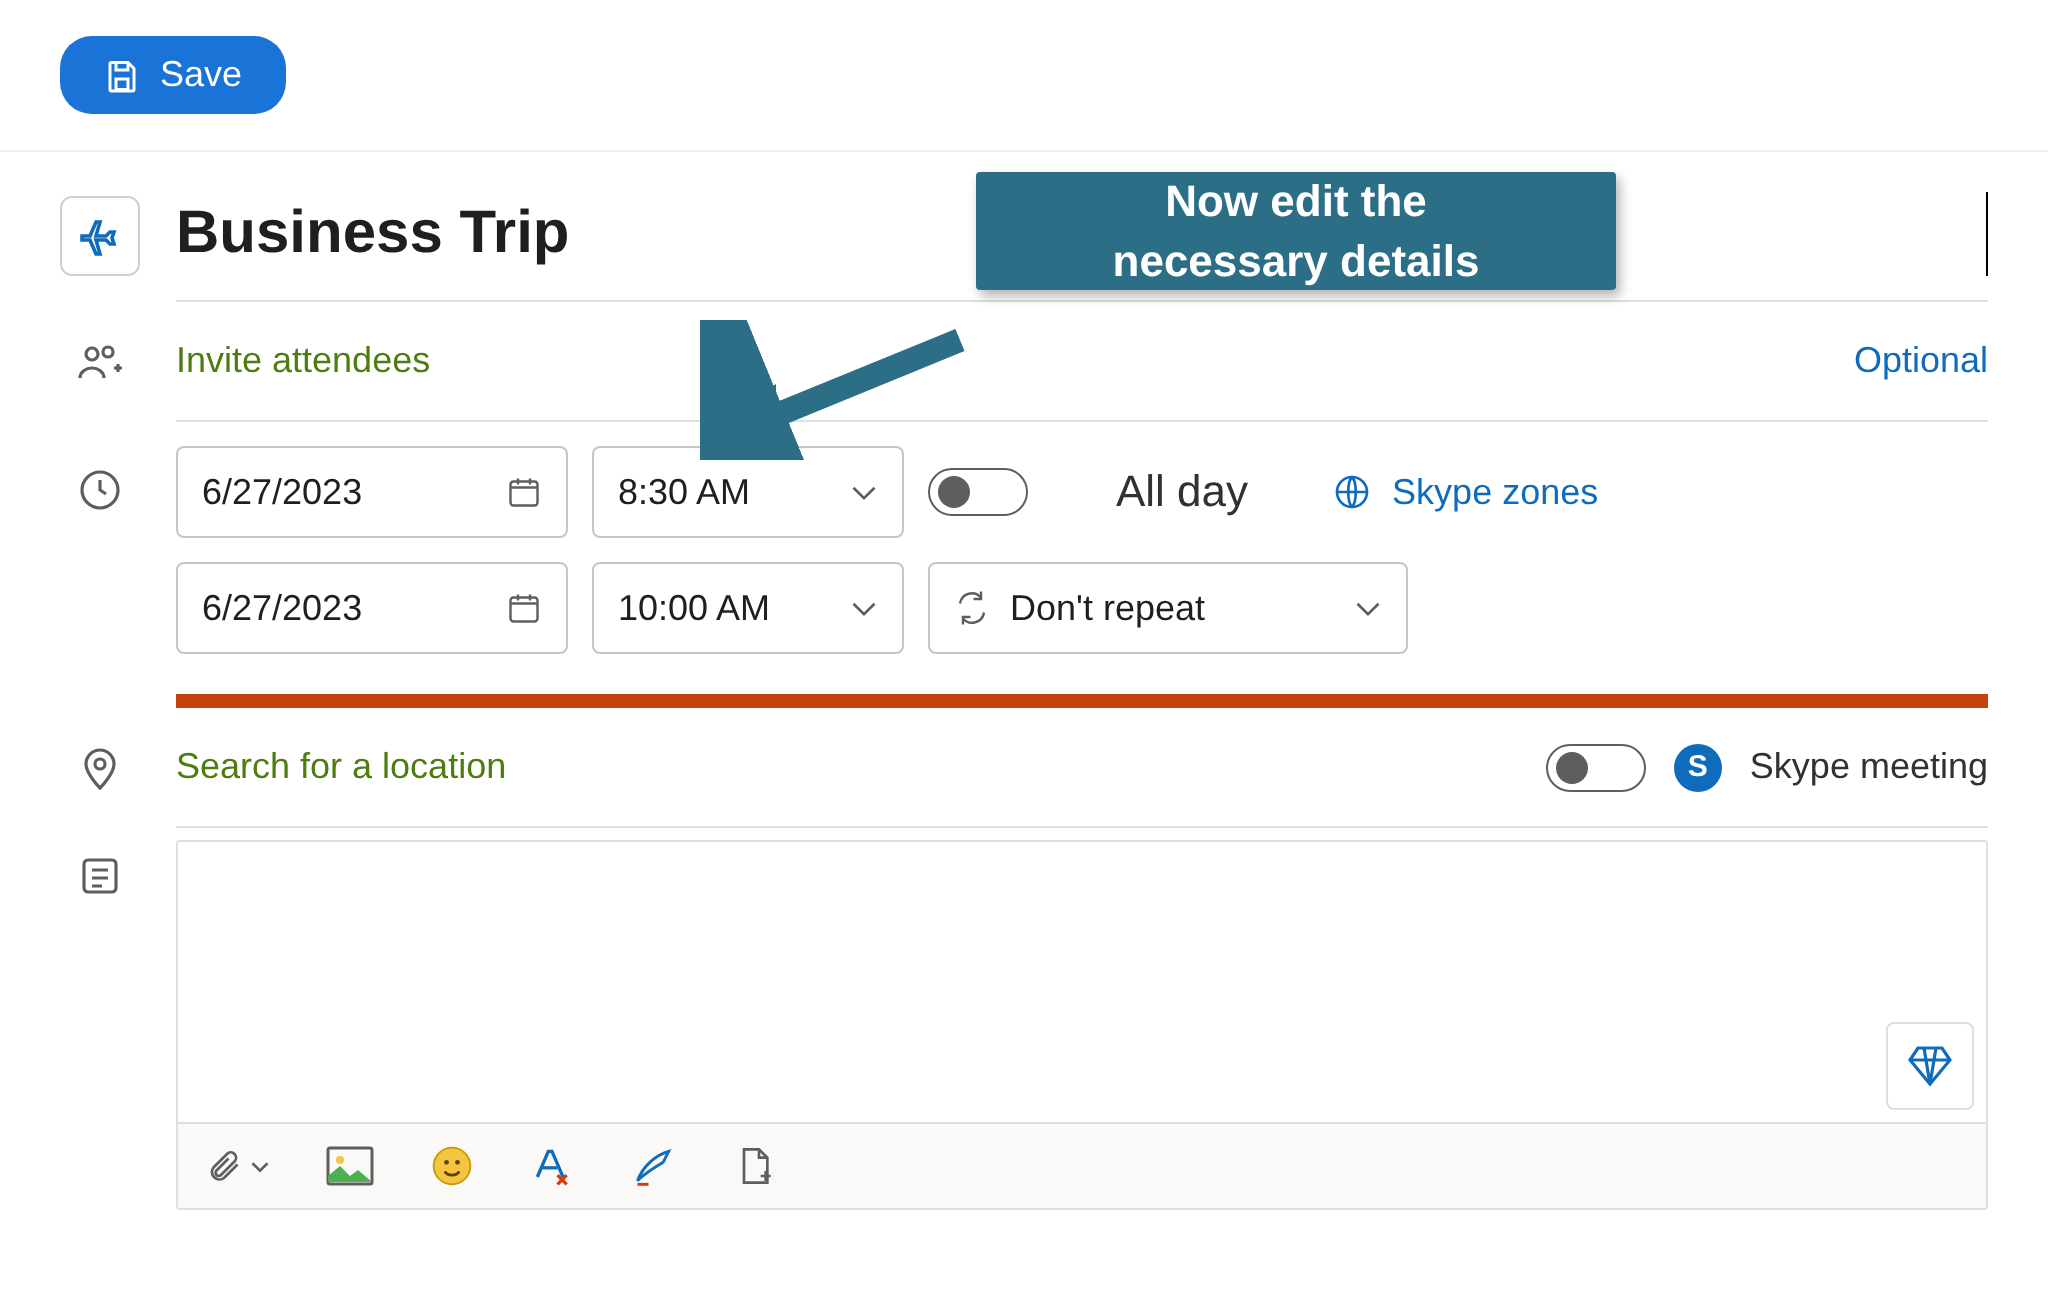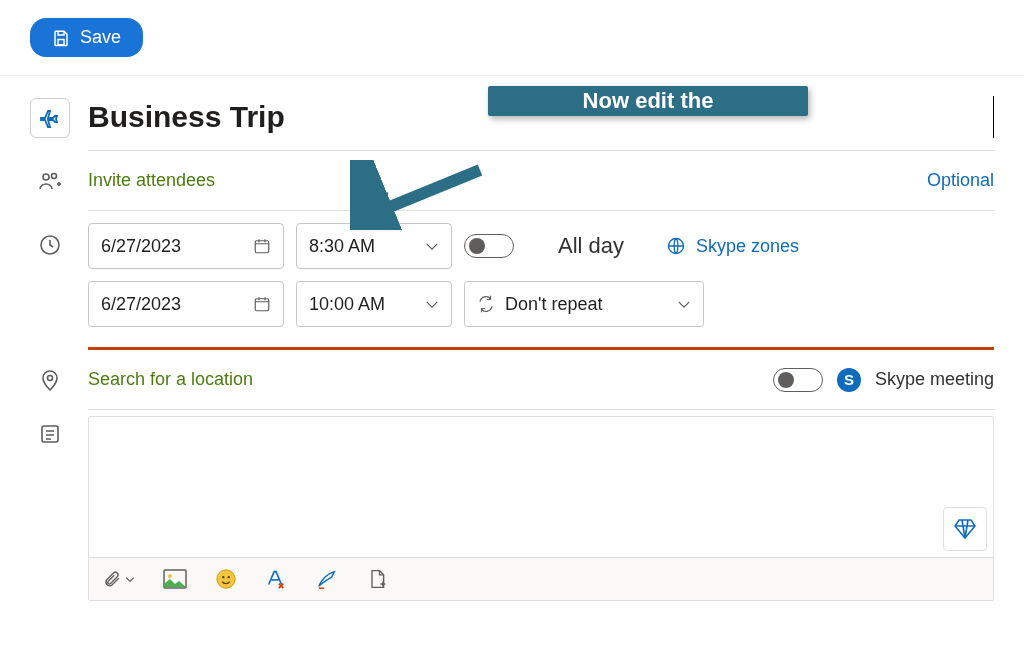--- a/index.html
+++ b/index.html
@@ -271,21 +271,21 @@
     </div>
   </div>
 
   <div class="row no-border" style="align-items:flex-start;">
     <div class="icon-col" style="padding-top:22px;">
       <svg viewBox="0 0 24 24" width="22" height="22" fill="none" stroke="#605e5c" stroke-width="1.6">
         <circle cx="12" cy="12" r="9"></circle>
           <path d="M12 7v5l3 2"></path>
       </svg>
     </div>
-    <div class="content-col" style="border-bottom:3px solid #c2410c; flex-direction:column; align-items:flex-start; gap:12px; padding-bottom:20px;justify-content:center;">
+    <div class="content-col" style="border-bottom:7px solid #c2410c; flex-direction:column; align-items:flex-start; gap:12px; padding-bottom:20px;justify-content:center;">
       <div class="date-line">
         <div class="field-box date-box">
           <span>6/27/2023</span>
           <svg width="18" height="18" viewBox="0 0 24 24" fill="none" stroke="#605e5c" stroke-width="1.6">
               <rect x="3" y="5" width="18" height="16" rx="2"></rect>
               <path d="M3 9h18M8 3v4M16 3v4"></path>
             </svg>
         </div>
         <div class="field-box time-box">
           <span>8:30 AM</span>
@@ -412,20 +412,21 @@
           </span>
         </div>
       </div>
     </div>
   </div>
 
 </div>
 
 <div class="callout">
   <div>Now edit the</div>
+  <div>necessary details</div>
 </div>
 <svg class="callout-arrow" width="150" height="70">
   <defs>
     <marker id="ah" markerWidth="12" markerHeight="12" refX="2" refY="6" orient="auto">
       <path d="M0 0L12 6L0 12z" fill="#2c6e86"></path>
     </marker>
   </defs>
   <line x1="130" y1="10" x2="20" y2="55" stroke="#2c6e86" stroke-width="12" marker-end="url(#ah)"></line>
   <polygon points="0,55 38,32 38,78" fill="#2c6e86"></polygon>
 </svg>

